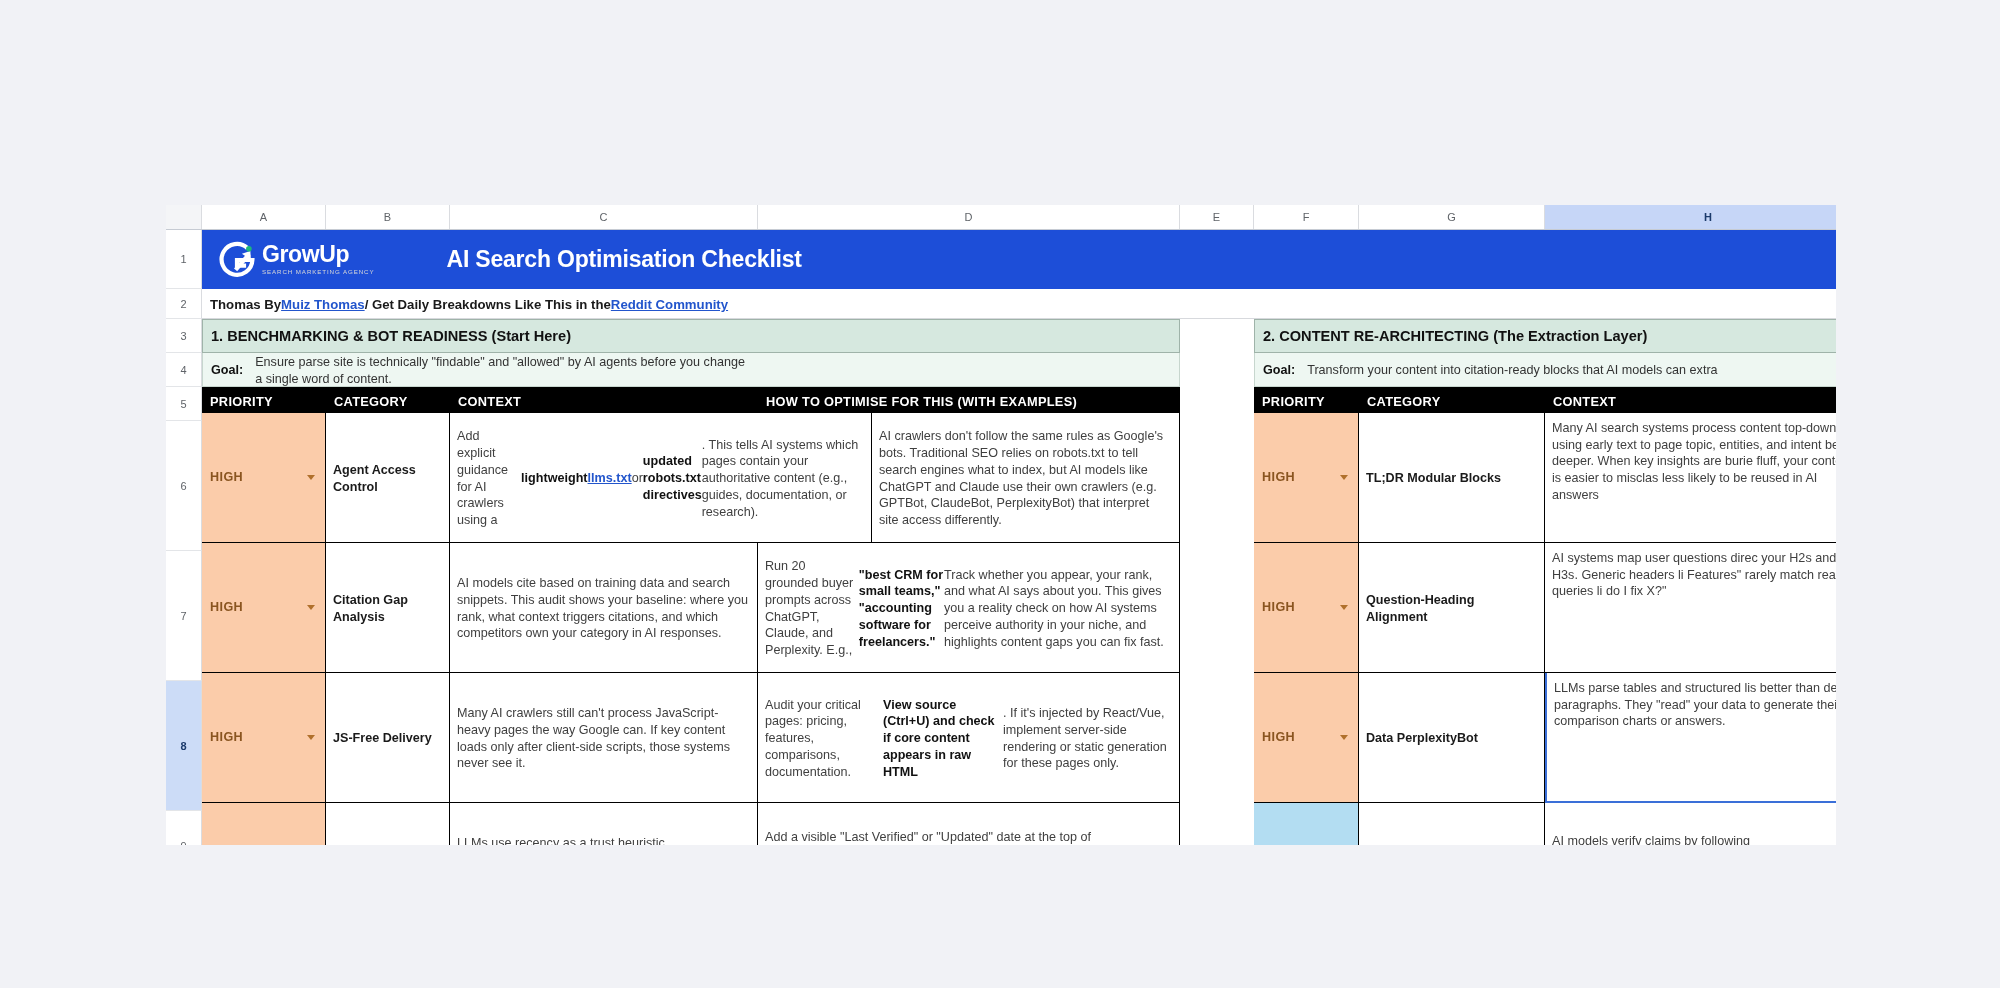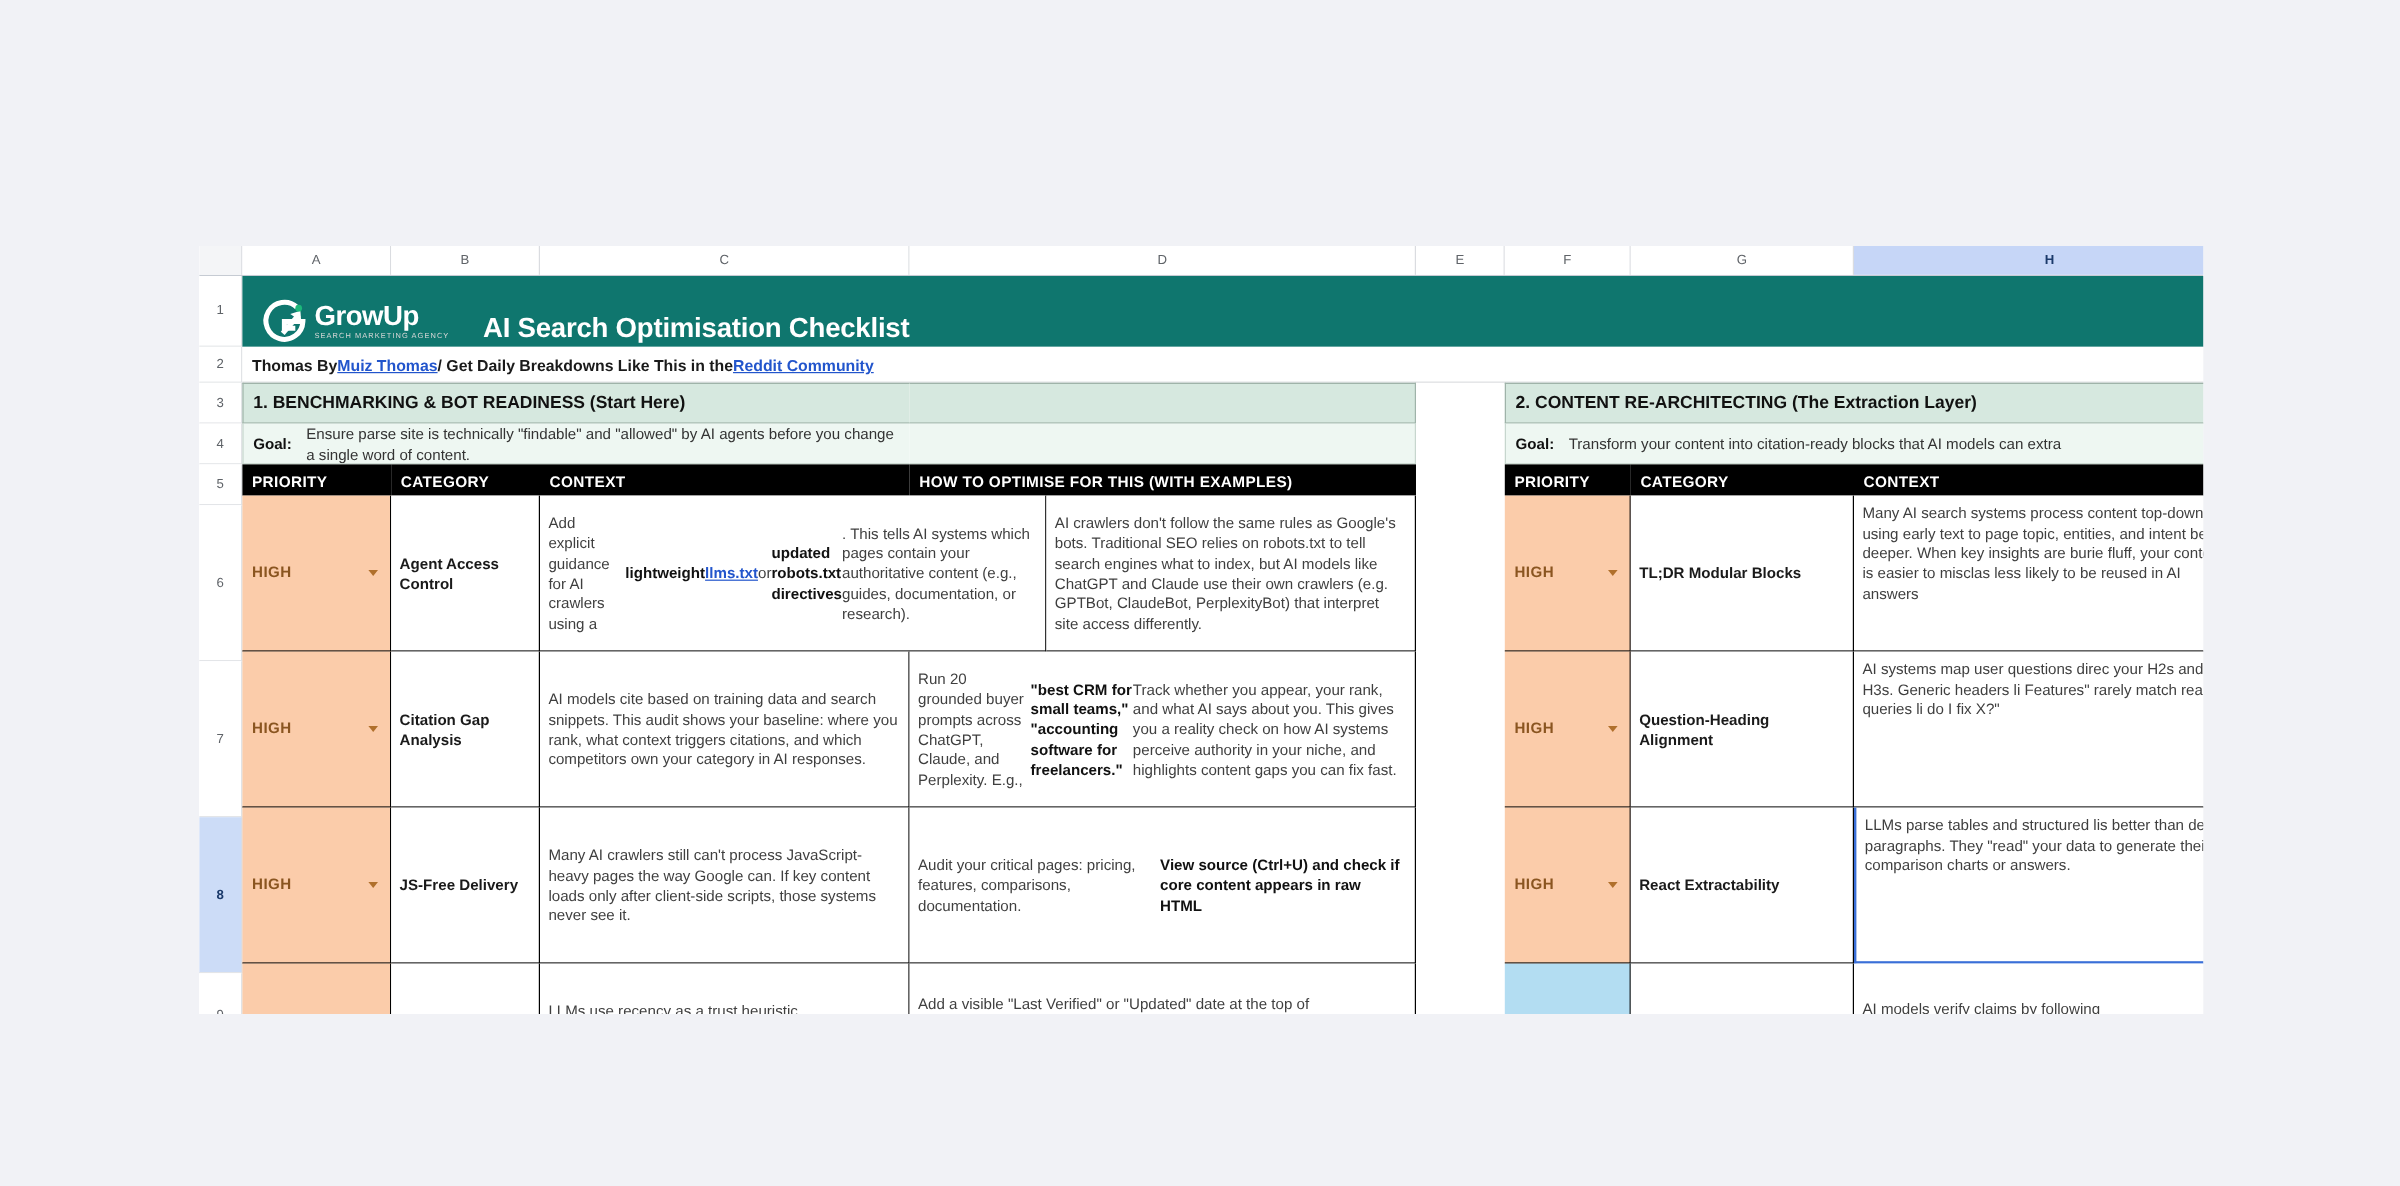--- a/index.html
+++ b/index.html
@@ -60,24 +60,25 @@
     background:#fff;
     border-right:1px solid #000;
     border-bottom:1px solid #000;
     font-size:12.6px;
     color:#3c3c3c;
     line-height:1.33;
     padding:7px 7px 5px 7px;
   }
   
   .banner{
-    background:#0f766e;color:#fff;
-    display:flex;align-items:flex-end;
+    background:#1d4ed8;color:#fff;
+    display:flex;align-items:center;
     border:none;
     padding:0 0 0 14px;
+    gap:44px;
   }
   .logo-wrap{display:flex;align-items:center;flex:0 0 auto;}
   .logo-mark{width:42px;height:42px;flex:0 0 42px;}
   .logo-text{margin-left:4px;display:flex;flex-direction:column;justify-content:center;}
   .logo-name{
     font-size:23px;font-weight:bold;color:#fff;letter-spacing:-0.4px;line-height:1;
   }
   .logo-sub{
     font-size:6.2px;color:#d8d8d8;letter-spacing:0.9px;margin-top:3px;line-height:1;
   }
@@ -292,27 +293,28 @@
       <div class="grow" style="height:130px">
         <div class="cell prio" style="width:124px;flex:0 0 124px">
           <span>HIGH</span>
           <span class="caret"></span>
         </div>
         <div class="cell catcell" style="width:124px;flex:0 0 124px">JS-Free Delivery</div>
         <div class="cell ctxcell vcenter" style="width:308px;flex:0 0 308px">Many AI crawlers still can't process JavaScript-heavy pages the way Google can. If key content loads only after client-side scripts, those systems never see it.</div>
         <div class="cell ctxcell vcenter" style="width:422px;flex:0 0 422px">
             <span>Audit your critical pages: pricing, features, comparisons, documentation. </span>
             <b>View source (Ctrl+U) and check if core content appears in raw HTML</b>
+            <span>. If it's injected by React/Vue, implement server-side rendering or static generation for these pages only.</span>
           </div>
         <div class="cell gap-col" style="width:74px;flex:0 0 74px"></div>
         <div class="cell prio" style="width:105px;flex:0 0 105px">
           <span>HIGH</span>
           <span class="caret"></span>
         </div>
-        <div class="cell catcell" style="width:186px;flex:0 0 186px">React Extractability</div>
+        <div class="cell catcell" style="width:186px;flex:0 0 186px">Data PerplexityBot</div>
         <div class="cell ctxcell" style="width:327px;flex:0 0 327px;border-bottom:2px solid #3a6fd8;border-left:2px solid #3a6fd8">LLMs parse tables and structured lis better than dense paragraphs. They "read" your data to generate their ov comparison charts or answers.</div>
       </div>
 
       <div class="grow" style="height:70px">
         <div class="cell prio" style="width:124px;flex:0 0 124px">
           <span></span>
         </div>
         <div class="cell catcell" style="width:124px;flex:0 0 124px"></div>
         <div class="cell ctxcell" style="width:308px;flex:0 0 308px;padding-top:32px">LLMs use recency as a trust heuristic.</div>
         <div class="cell ctxcell" style="width:422px;flex:0 0 422px;padding-top:26px"><span>Add a visible "Last Verified" or "Updated" date at the top of</span></div>

